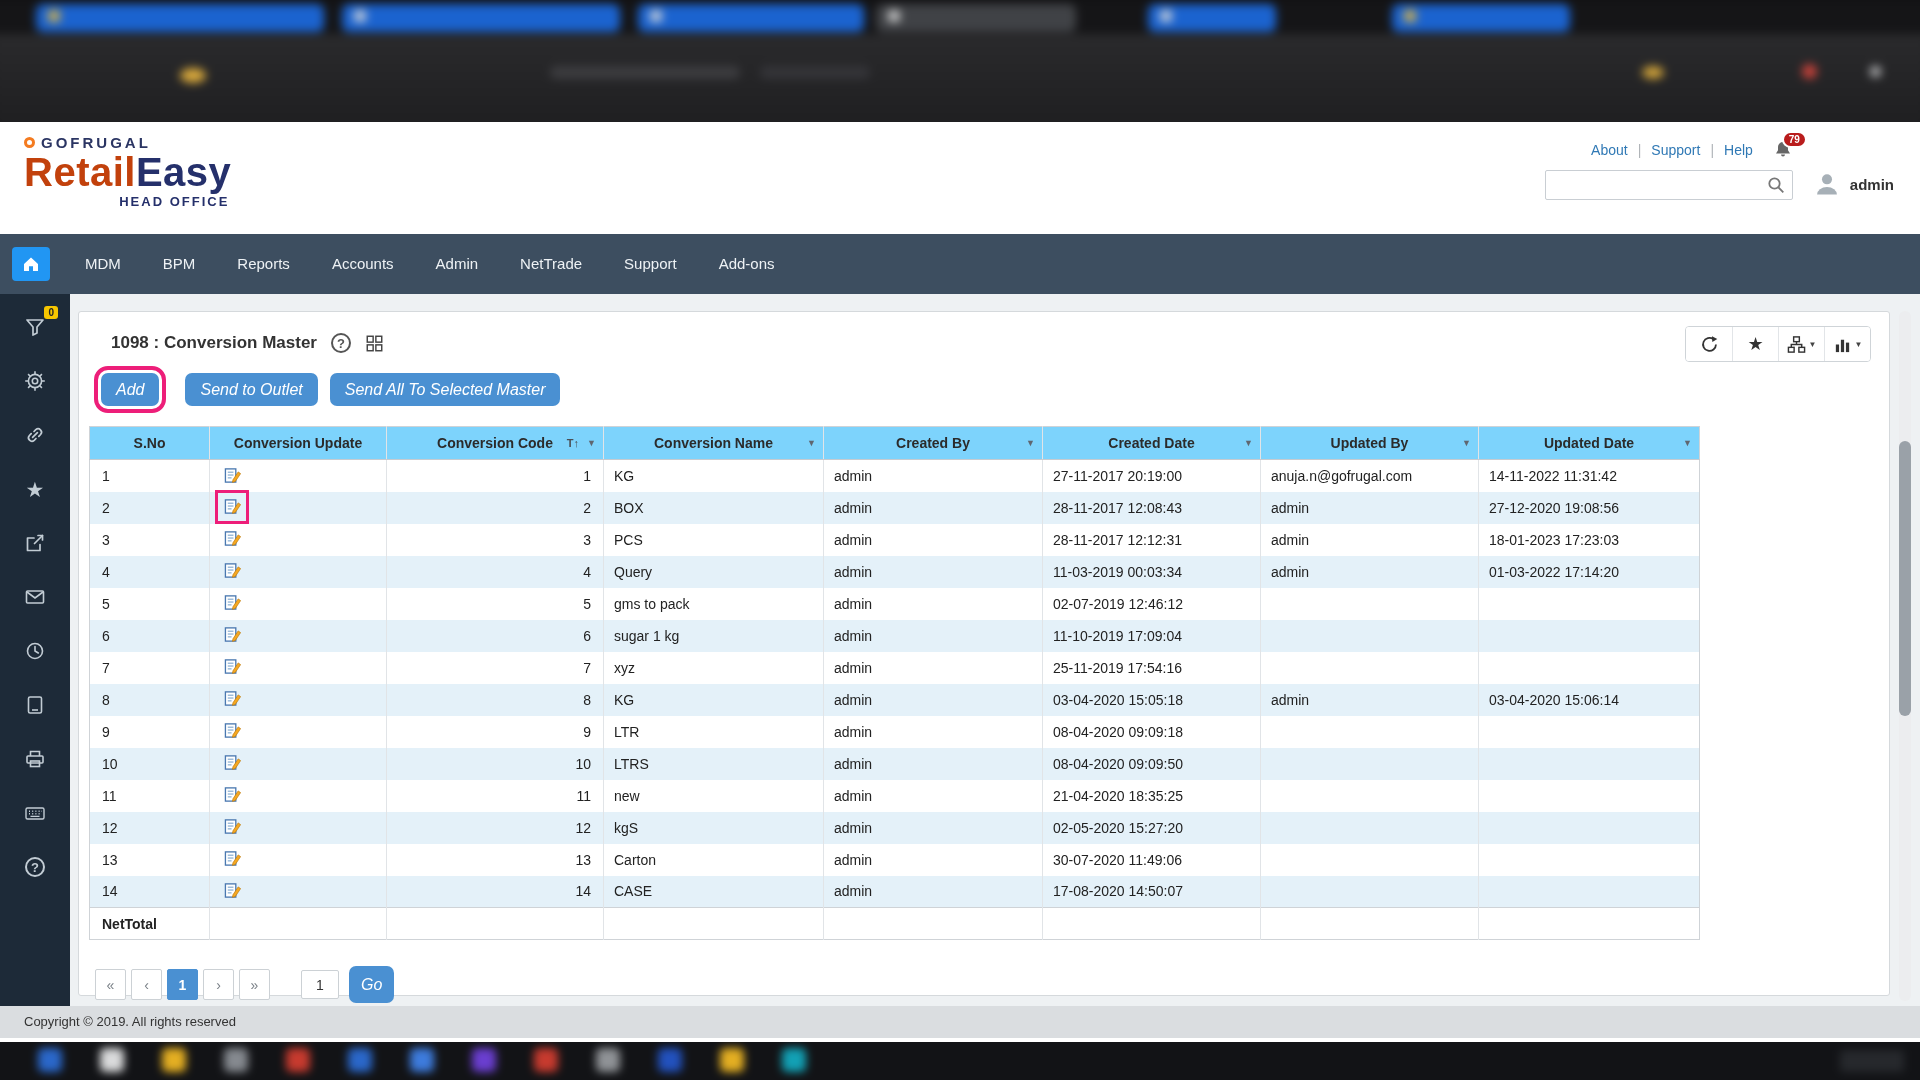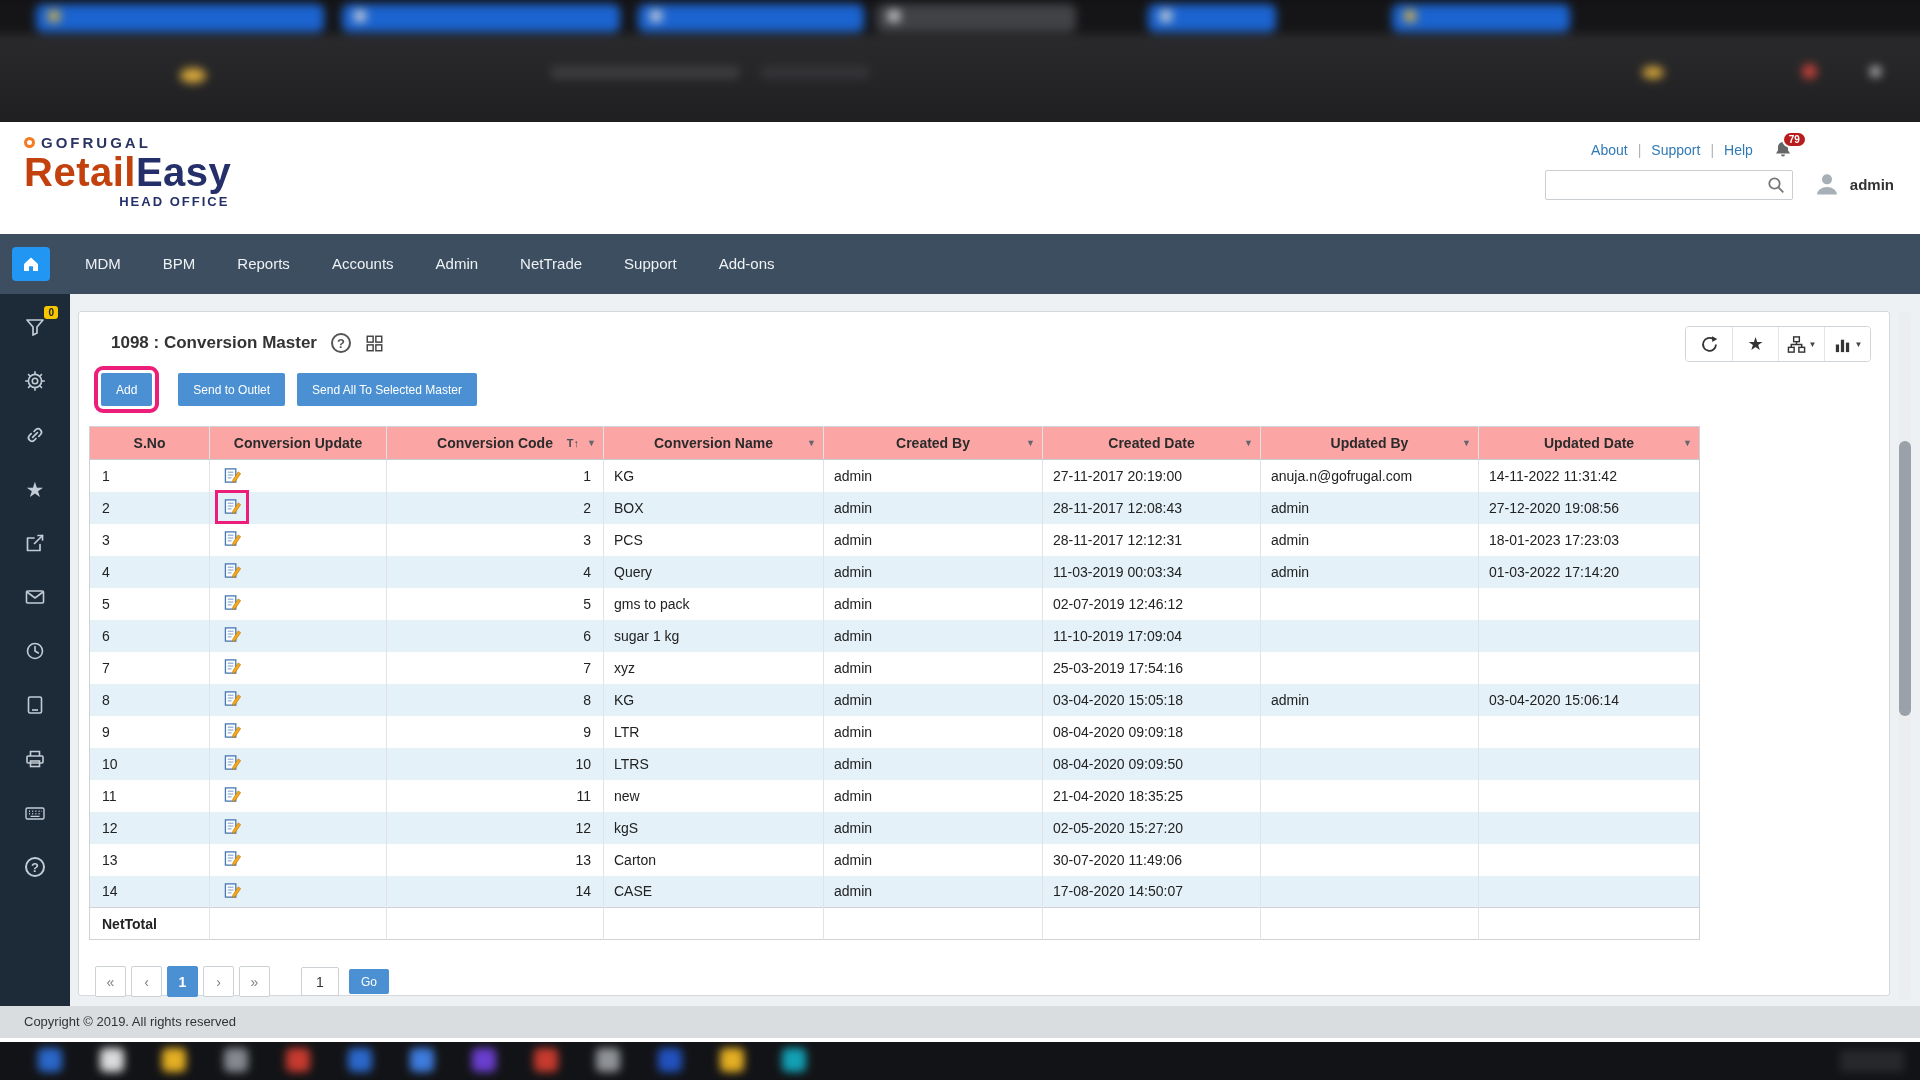--- a/index.html
+++ b/index.html
@@ -79,44 +79,44 @@
   .help-circle { width:20px; height:20px; border:2px solid #555; border-radius:50%; font-size:13px; font-weight:bold; color:#555; display:flex; align-items:center; justify-content:center; cursor:pointer; }
   .grid-icon { cursor:pointer; display:flex; }
 
   .card-tools { position:absolute; top:14px; right:18px; display:flex; border:1px solid #cfd4d8; border-radius:4px; overflow:hidden; background:#fff; }
   .tool-btn { width:46px; height:34px; display:flex; align-items:center; justify-content:center; gap:3px; cursor:pointer; background:#fff; border:none; border-left:1px solid #e2e5e8; font-family:inherit; }
   .tool-btn:first-child { border-left:none; }
   .tool-star { font-size:18px; color:#333; line-height:1; }
   .tool-caret { font-size:8px; color:#444; }
 
   .actions-row { display:flex; align-items:center; gap:12px; margin:10px 0 0 6px; height:43px; }
-  .btn-blue { background:#4a90d2; color:#fff; border:none; border-radius:2px; height:33px; padding:0 15px; font-size:12px; cursor:pointer; font-family:inherit; }
+  .btn-blue { background:#4a90d2; color:#fff; border:none; border-radius:7px; height:33px; padding:0 15px; font-size:16px; cursor:pointer; font-family:inherit;font-style:italic; }
   .add-btn { outline:4px solid #ed1e79; outline-offset:3px; margin-left:6px; margin-right:14px; }
 
   
   #grid { border-collapse:collapse; table-layout:fixed; font-size:14px; color:#222; border:1px solid #cfd3d7; margin-top:15px; width:1610px; }
-  #grid th { height:33px; background:#fca5a5; border-bottom:1px solid #c7cbd0; border-right:1px solid #e1e4e7; font-weight:bold; position:relative; font-size:14px; text-align:center; color:#2b2b2b; cursor:pointer; }
+  #grid th { height:33px; background:#7dd3fc; border-bottom:1px solid #c7cbd0; border-right:1px solid #e1e4e7; font-weight:bold; position:relative; font-size:14px; text-align:center; color:#2b2b2b; cursor:pointer; }
   #grid th:last-child, #grid td:last-child { border-right:none; }
   .th-caret { position:absolute; right:7px; top:50%; transform:translateY(-50%); font-size:9px; color:#5f6670; cursor:pointer; }
   .sort-ind { position:absolute; right:24px; top:50%; transform:translateY(-50%); font-size:11px; color:#4a4f55; }
   #grid td { height:32px; border-right:1px solid #e1e4e7; padding:0 10px; vertical-align:middle; background:#fff; }
   #grid tr.alt td { background:#e4f1f9; }
   .c-sno { padding-left:12px !important; }
   .c-code { text-align:right; padding-right:12px !important; }
   .c-update { padding-left:12px !important; }
   .edit-icon-wrap { display:inline-flex; width:20px; height:20px; align-items:center; justify-content:center; cursor:pointer; }
   .edit-icon-wrap.hl { outline:3px solid #ed1e79; outline-offset:4px; }
   tr.net-total td { font-weight:bold; border-top:1px solid #cfd3d7; background:#fff !important; height:30px; }
 
   
   .pager-row { display:flex; align-items:center; margin:26px 0 0 6px; padding-right:16px; }
   .pg-btn { width:31px; height:31px; border:1px solid #ccd1d5; background:#fff; color:#7a8087; font-size:14px; display:flex; align-items:center; justify-content:center; margin-right:5px; border-radius:2px; cursor:pointer; font-family:inherit; }
   .pg-btn.active { background:#4a90d2; color:#fff; border-color:#4a90d2; font-weight:bold; }
   .pg-input { width:38px; height:29px; border:1px solid #ccd1d5; text-align:center; font-size:14px; margin:0 10px 0 26px; border-radius:2px; color:#333; font-family:inherit; }
-  .go-btn { height:25px; padding:0 12px; }
+  .go-btn { height:37px; padding:0 12px; }
   .pager-right { margin-left:auto; display:flex; align-items:center; }
   .qe { font-size:13px; font-weight:bold; color:#222; }
   .tot { font-size:13px; font-weight:bold; color:#222; margin-left:170px; }
   .pp-box { border:1px solid #ccd1d5; background:#fff; padding:7px 13px; font-size:13px; color:#333; margin-left:18px; border-radius:2px; cursor:pointer; }
 
   
   .scrollbar { position:absolute; right:9px; top:17px; width:12px; height:690px; background:#ecedef; border-radius:6px; }
   .scroll-thumb { position:absolute; left:0; top:130px; width:12px; height:275px; background:#9aa1a8; border-radius:6px; cursor:grab; }
 
   
@@ -508,21 +508,21 @@
           <line x1="4" y1="5.5" x2="10" y2="5.5" stroke="#7fa8cf" stroke-width="1.2"></line>
           <line x1="4" y1="8.5" x2="10" y2="8.5" stroke="#7fa8cf" stroke-width="1.2"></line>
           <line x1="4" y1="11.5" x2="8" y2="11.5" stroke="#7fa8cf" stroke-width="1.2"></line>
           <path d="M9.5 13.5 L15 5.2 l2.6 1.8 L12 15.3 l-3.1 1 z" fill="#f6a821" stroke="#b97708" stroke-width="0.7"></path>
         </svg>
       </span>
     </td>
     <td class="c-code"><span class="cell-text">7</span></td>
     <td class="c-name"><span class="cell-text">xyz</span></td>
     <td class="c-cby"><span class="cell-text">admin</span></td>
-    <td class="c-cdate"><span class="cell-text">25-03-2019 17:54:16</span></td>
+    <td class="c-cdate"><span class="cell-text">25-11-2019 17:54:16</span></td>
     <td class="c-uby"><span class="cell-text"></span></td>
     <td class="c-udate"><span class="cell-text"></span></td>
   </tr>
               <tr class="alt">
     <td class="c-sno"><span class="cell-text">8</span></td>
     <td class="c-update">
       <span class="edit-icon-wrap">
         <svg width="17" height="17" viewBox="0 0 18 18">
           <rect x="1.5" y="2" width="11" height="14" fill="#ffffff" stroke="#4a78b0" stroke-width="1.4"></rect>
           <line x1="4" y1="5.5" x2="10" y2="5.5" stroke="#7fa8cf" stroke-width="1.2"></line>

